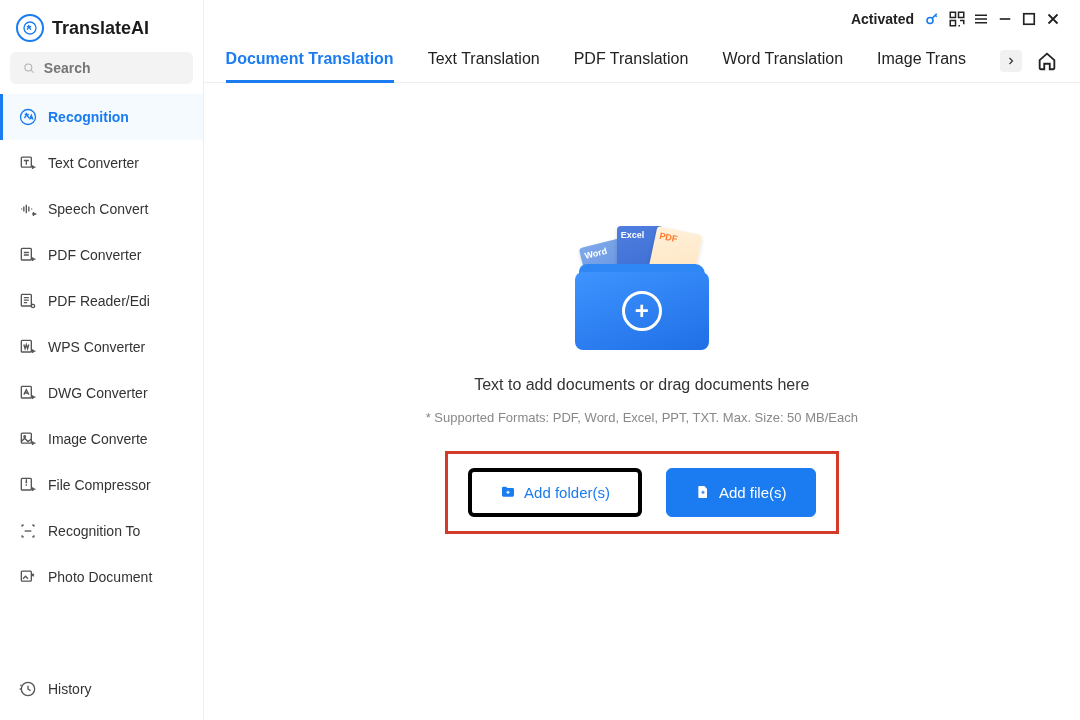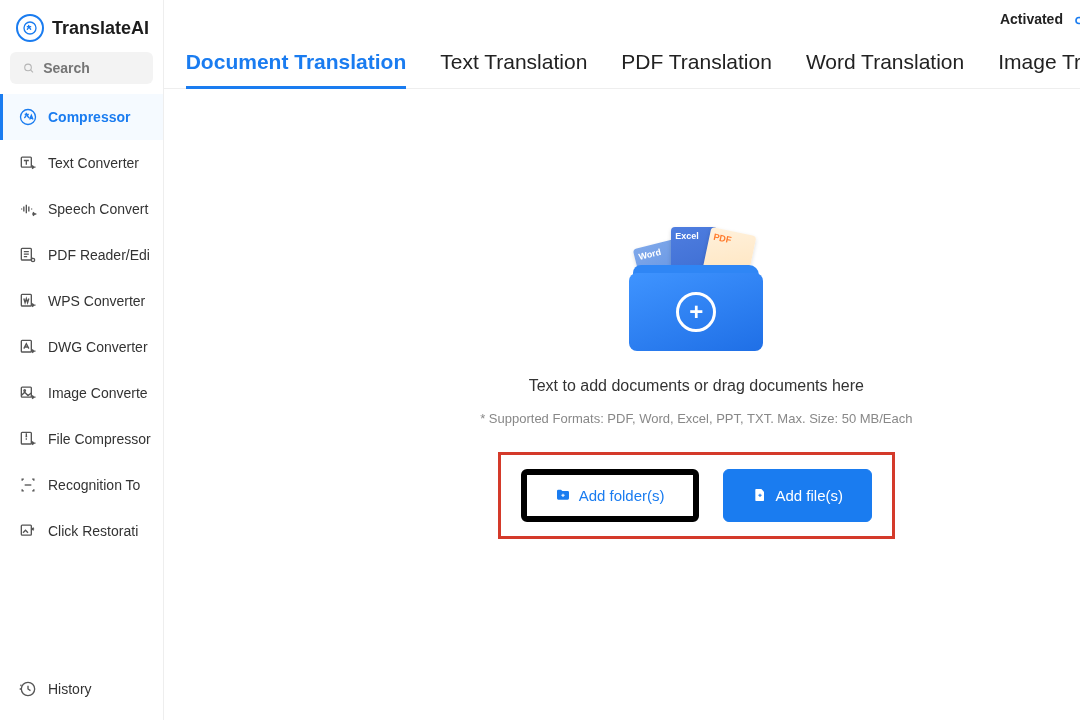--- a/index.html
+++ b/index.html
@@ -24,21 +24,21 @@
 .nav-icon svg { width: 20px; height: 20px; }
 .nav-bottom { margin-top: auto; }
 
 .main { flex: 1; display: flex; flex-direction: column; }
 .titlebar { display: flex; align-items: center; justify-content: flex-end; gap: 6px; padding: 10px 18px 6px 18px; }
 .activated { font-weight: 700; font-size: 14px; color: #222; margin-right: 4px; }
 .tb-icon { width: 18px; height: 18px; cursor: pointer; display: flex; align-items: center; justify-content: center; }
 .tb-icon svg { width: 18px; height: 18px; }
 
 .tabs-row { display: flex; align-items: center; gap: 34px; padding: 16px 22px 0 22px; border-bottom: 1px solid #eee; position: relative; }
-.tab { font-size: 21px; color: #222; padding-bottom: 14px; cursor: pointer; white-space: nowrap; position: relative; }
+.tab { font-size: 16px; color: #222; padding-bottom: 14px; cursor: pointer; white-space: nowrap; position: relative; }
 .tab.active { color: #1a7cf0; font-weight: 600; }
 .tab.active::after { content: ""; position: absolute; left: 0; right: 0; bottom: -1px; height: 3px; background: #1a7cf0; }
 .tabs-end { margin-left: auto; display: flex; align-items: center; gap: 14px; padding-bottom: 10px; }
 .tabs-end .sq { width: 22px; height: 22px; border-radius: 4px; background: #f1f1f1; display: flex; align-items: center; justify-content: center; cursor: pointer; }
 .home-btn { width: 22px; height: 22px; display:flex; align-items:center; justify-content:center; cursor:pointer; }
 
 .content { flex: 1; display: flex; flex-direction: column; align-items: center; justify-content: center; gap: 16px; padding-bottom: 50px; }
 .folder-ill { position: relative; width: 150px; height: 140px; }
 .doc-card { position: absolute; top: 0; width: 46px; height: 58px; border-radius: 4px; box-shadow: 0 2px 4px rgba(0,0,0,.15); font-size: 9px; font-weight: 700; color: #fff; padding: 4px; }
 .doc-word { left: 18px; background: linear-gradient(160deg,#7fa8ea,#5b8de0); transform: rotate(-14deg); top: 22px; }
@@ -46,21 +46,21 @@
 .doc-pdf { left: 84px; background: linear-gradient(160deg,#fff1dc,#ffe2b8); color:#ff7a2b; transform: rotate(12deg); top: 10px; }
 .folder-back { position:absolute; left:12px; top:44px; width:126px; height:72px; background:#2f86f5; border-radius:8px 10px 6px 6px; }
 .folder-front { position:absolute; left:8px; top:52px; width:134px; height:78px; background: linear-gradient(160deg,#3f94ff,#1f6fe6); border-radius:8px; display:flex; align-items:center; justify-content:center; }
 .folder-front .plus-circ { width: 40px; height: 40px; border-radius: 50%; border: 3px solid #fff; display: flex; align-items: center; justify-content: center; color: #fff; font-size: 24px; font-weight: 700; }
 
 .hint { font-size: 16px; color: #333; }
 .sub-hint { font-size: 13px; color: #888; }
 
 .btn-row { display: flex; gap: 24px; margin-top: 10px; padding: 14px 20px; border: 3px solid #d43a2a; }
 .btn { display: flex; align-items: center; gap: 8px; padding: 12px 28px; border-radius: 6px; font-size: 15px; cursor: pointer; }
-.btn-outline { border: 6px solid #000000; color: #1a7cf0; background: #fff; }
+.btn-outline { border: 4px solid #000000; color: #1a7cf0; background: #fff; }
 .btn-fill { background: #1a7cf0; color: #fff; border: 1px solid #1a7cf0; }
 .btn-ico { width: 16px; height: 16px; display:flex; align-items:center; justify-content:center; }
 </style>
 </head>
 <body>
 
 <aside class="sidebar">
   <div class="logo-row">
     <span class="logo-badge">
       <svg viewBox="0 0 24 24" fill="none" stroke="#1a7cf0" stroke-width="2">
@@ -82,40 +82,50 @@
   </div>
 
   <nav class="nav">
     <div class="nav-item active">
       <span class="nav-icon">
           <svg viewBox="0 0 24 24" fill="none" stroke="#1a7cf0" stroke-width="1.6">
             <circle cx="12" cy="12" r="9"></circle>
             <path d="M8 9h5M10 7v2c0 2-1 3-2.5 4M11 9c0 2 1 3 2.5 4M14 15l2-5 2 5M14.6 13.5h2.8"></path>
           </svg>
         </span>
-      <span>Compressor</span>
+      <span>Recognition</span>
     </div>
     <div class="nav-item">
       <span class="nav-icon">
           <svg viewBox="0 0 24 24" fill="none" stroke="#555" stroke-width="1.6">
             <rect x="4" y="5" width="12" height="12" rx="1"></rect>
             <path d="M7 9h6M10 9v5"></path>
             <path d="M17 15l2 2-2 2M21 17h-5"></path>
           </svg>
         </span>
       <span>Text Converter</span>
     </div>
     <div class="nav-item">
       <span class="nav-icon">
           <svg viewBox="0 0 24 24" fill="none" stroke="#555" stroke-width="1.6">
             <path d="M4 12h1M7 9v6M10 7v10M13 9v6M16 12h1"></path>
             <path d="M18 16l2 2-2 2M22 18h-5"></path>
           </svg>
         </span>
       <span>Speech Convert</span>
+    </div>
+    <div class="nav-item">
+      <span class="nav-icon">
+          <svg viewBox="0 0 24 24" fill="none" stroke="#555" stroke-width="1.6">
+            <rect x="4" y="4" width="12" height="14" rx="1"></rect>
+            <path d="M7 9h6M7 12h6"></path>
+            <path d="M17 15l2 2-2 2M21 17h-5"></path>
+          </svg>
+        </span>
+      <span>PDF Converter</span>
     </div>
     <div class="nav-item">
       <span class="nav-icon">
           <svg viewBox="0 0 24 24" fill="none" stroke="#555" stroke-width="1.6">
             <rect x="4" y="4" width="12" height="14" rx="1"></rect>
             <path d="M7 8h6M7 11h6M7 14h4"></path>
             <circle cx="18" cy="18" r="2"></circle>
             <path d="M17 16l-1-1"></path>
           </svg>
         </span>
@@ -172,21 +182,21 @@
       <span>Recognition To</span>
     </div>
     <div class="nav-item">
       <span class="nav-icon">
           <svg viewBox="0 0 24 24" fill="none" stroke="#555" stroke-width="1.6">
             <rect x="4" y="5" width="12" height="12" rx="1"></rect>
             <path d="M6 14l3-3 3 3"></path>
             <path d="M16 8l3 3M19 8l-3 3"></path>
           </svg>
         </span>
-      <span>Click Restorati</span>
+      <span>Photo Document</span>
     </div>
 
     <div class="nav-item nav-bottom" style="position:absolute; bottom:8px; left:0; right:0;">
       <span class="nav-icon">
           <svg viewBox="0 0 24 24" fill="none" stroke="#555" stroke-width="1.6">
             <circle cx="12" cy="12" r="8"></circle>
             <path d="M12 8v4l3 2"></path>
             <path d="M4 12H2M4 8l-1-1"></path>
           </svg>
         </span>

